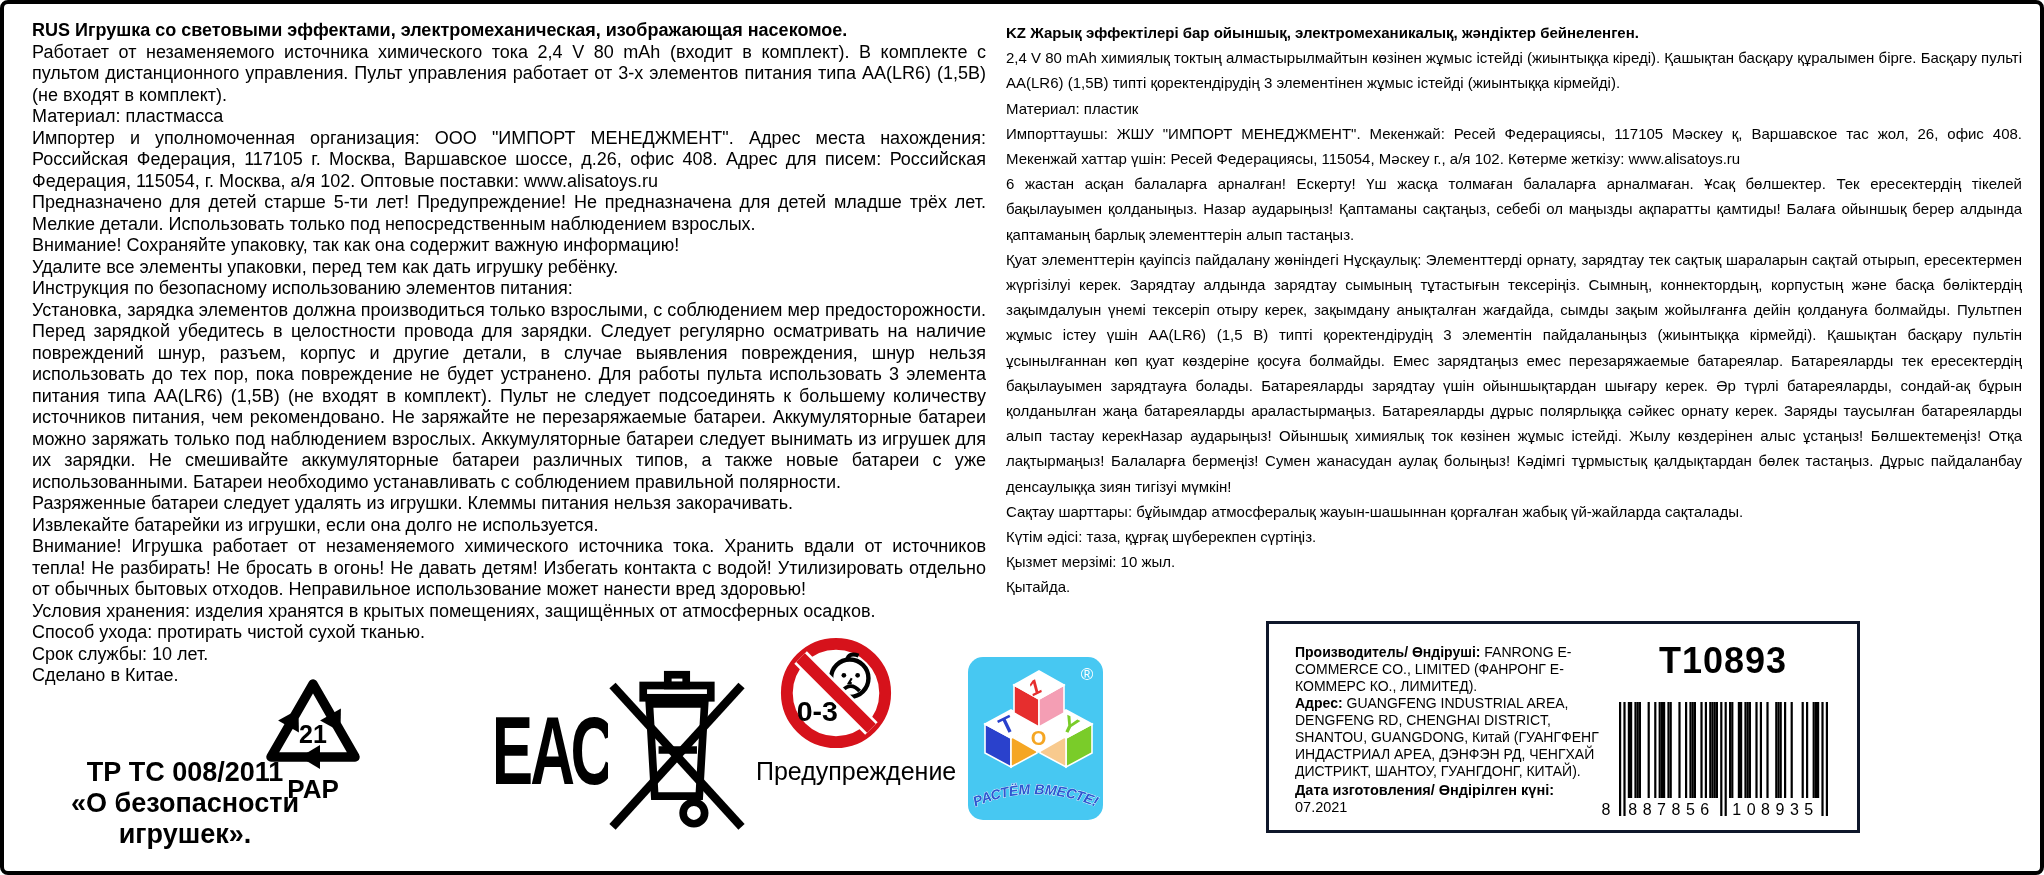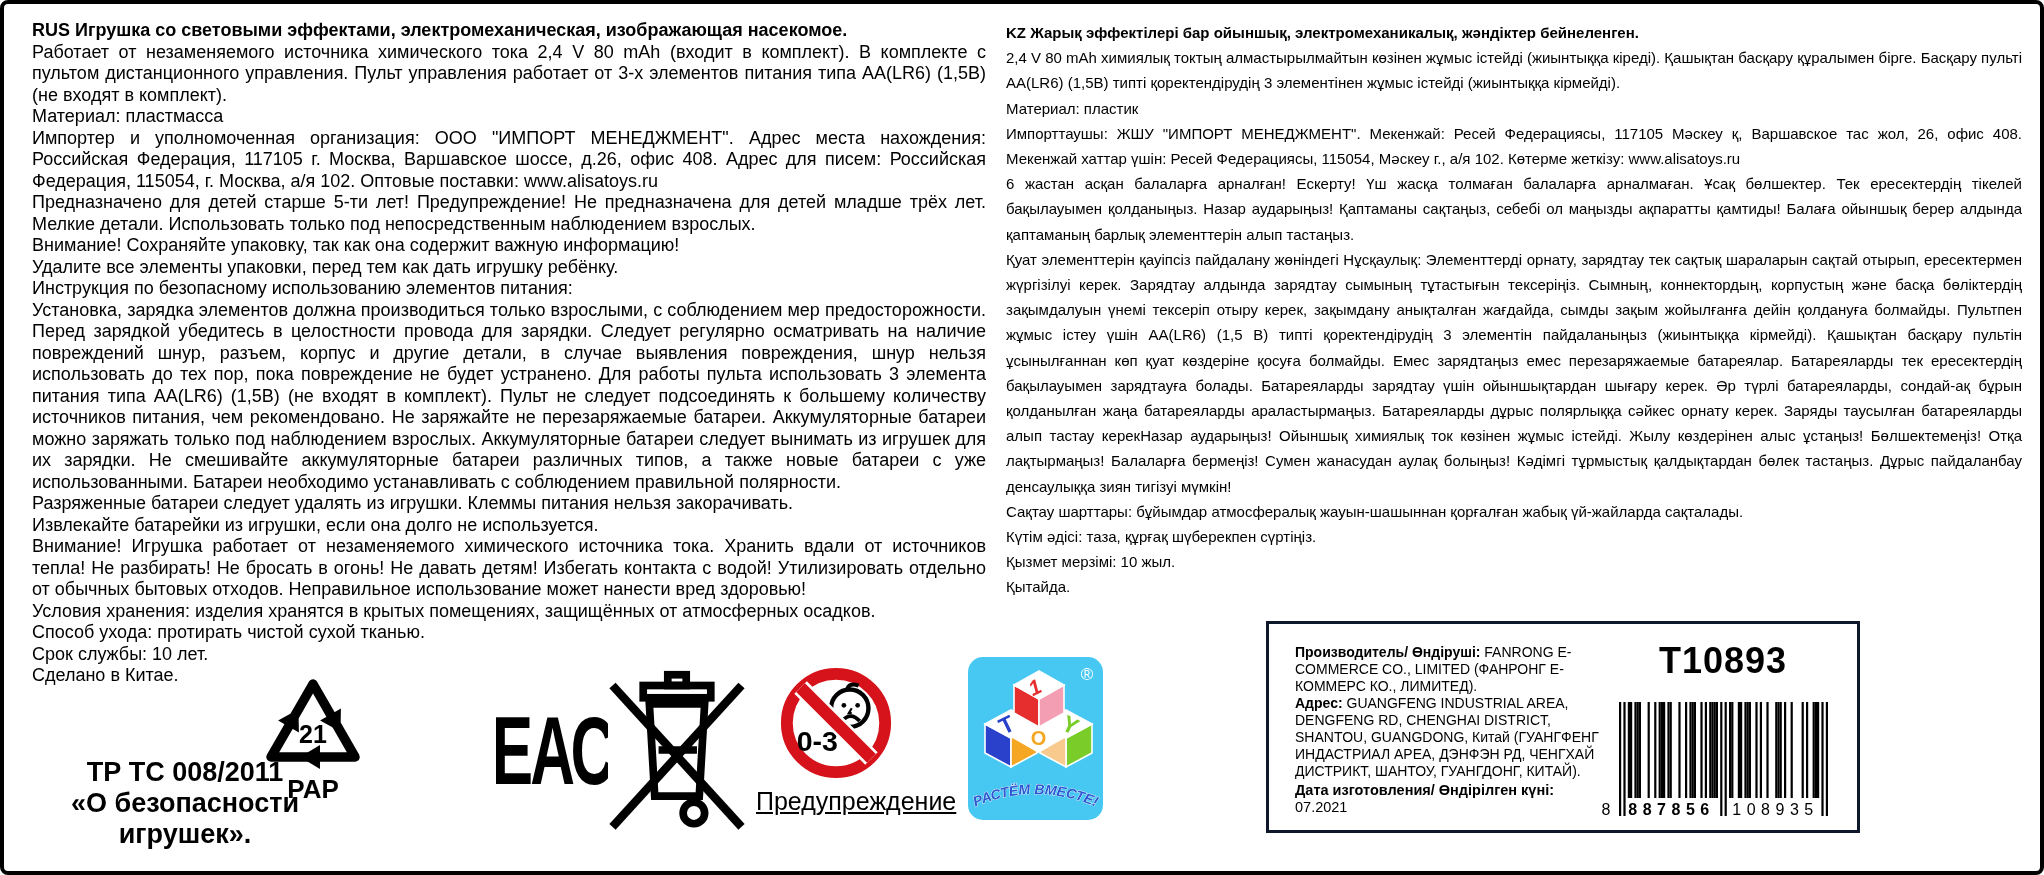--- a/index.html
+++ b/index.html
@@ -17,39 +17,39 @@
   
   .trtc{position:absolute;left:26px;top:753px;width:310px;text-align:center;
         font-weight:bold;font-size:27px;line-height:31px;}
 
   .sym{position:absolute;text-align:center;}
   .sym .mat{font-weight:bold;font-size:26px;line-height:26px;margin-top:-4px;}
   .sym-pap{left:250px;top:672px;width:118px;}
   .sym-pvc{left:372px;top:672px;width:118px;}
   .sym-eac{left:492px;top:700px;}
   .sym-bin{left:596px;top:660px;}
-  .sym-age{left:752px;top:660px;width:160px;text-decoration:underline;}
+  .sym-age{left:752px;top:630px;width:160px;}
   .sym-age .caption{font-size:25px;line-height:26px;margin-top:2px;}
 
   .logo{position:absolute;left:963px;top:652px;}
 
   
   .mfr-box{position:absolute;left:1262px;top:617px;width:594px;height:212px;
            box-sizing:border-box;border:3px solid #0f172a;background:#fff;
            display:flex;padding:20px 18px 14px 26px;}
   .mfr-left{width:312px;display:flex;flex-direction:column;font-size:14px;line-height:17px;}
   .mfr-left b{font-weight:bold;}
   .mfr-date{margin-top:auto;font-size:14.5px;}
   .mfr-right{flex:1;display:flex;flex-direction:column;align-items:center;justify-content:space-between;}
   .pcode{font-weight:bold;font-size:36px;letter-spacing:1px;margin-top:-4px;}
   .barcode{position:relative;margin-top:8px;width:209px;height:114px;}
   .barcode svg{position:absolute;left:0;top:0;}
   .bc-first{position:absolute;left:-17px;bottom:-3px;font-size:16px;}
   .bc-grp{position:absolute;bottom:-3px;font-size:16px;letter-spacing:5.5px;text-align:center;background:#fff;padding:0 1px;}
-  .bc-grp.g1{left:8px;width:88px;font-weight:bold;}
+  .bc-grp.g1{left:8px;width:88px;}
   .bc-grp.g2{left:112px;width:88px;}
 </style>
 </head>
 <body>
 
 <div class="label">
 
   <div class="col col-left">
     <p class="title">RUS Игрушка со световыми эффектами, электромеханическая, изображающая насекомое.</p>
     <div>

